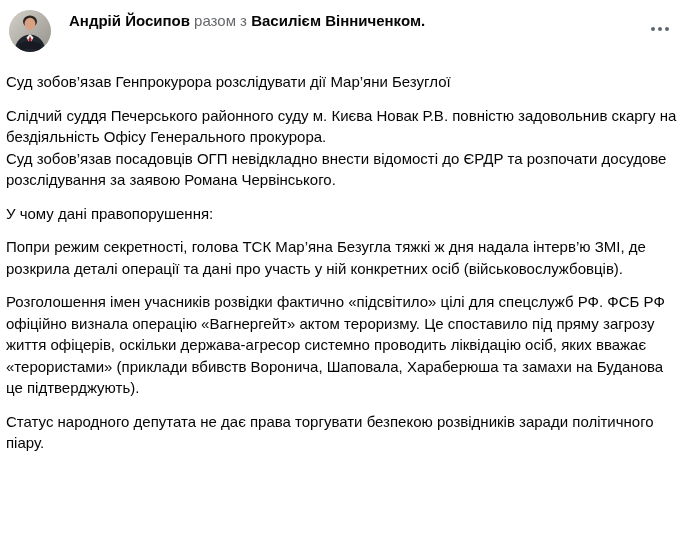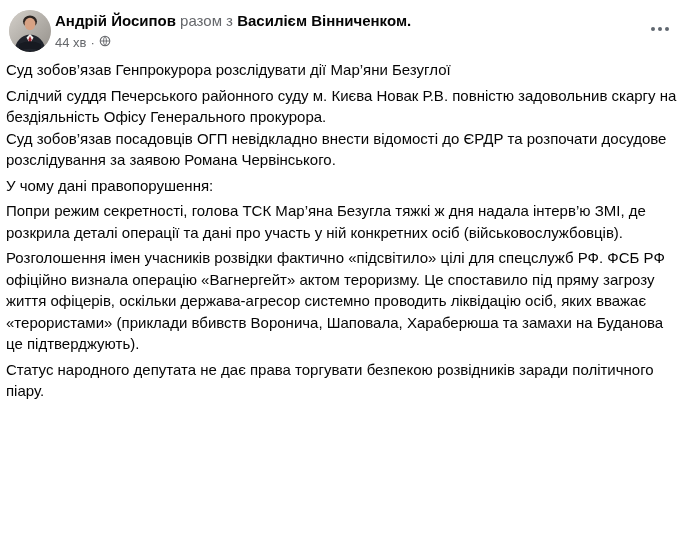--- a/index.html
+++ b/index.html
@@ -26,21 +26,21 @@
     width: 42px;
     height: 42px;
     border-radius: 50%;
     overflow: hidden;
     flex: 0 0 42px;
     cursor: pointer;
     background: #c9c5bf;
   }
   .avatar svg { display: block; }
   .header-info {
-    margin-left: 4px;
+    margin-left: 18px;
     padding-top: 1px;
     min-width: 0;
   }
   .name-line {
     font-size: 15px;
     line-height: 19px;
     color: #050505;
     white-space: nowrap;
   }
   .name-link {
@@ -84,21 +84,21 @@
     background: #606770;
   }
   
   .post-body {
     padding: 7px 8px 0 6px;
     font-size: 15px;
     line-height: 21.5px;
     color: #050505;
   }
   .post-body p {
-    margin: 0 0 4px 0;
+    margin: 12px 0 4px 0;
     white-space: pre-wrap;
   }
 </style>
 </head>
 <body>
 
 <div class="post-card">
 
   <div class="post-header">
 
@@ -124,30 +124,20 @@
         </g>
       </svg>
     </div>
 
     <div class="header-info">
       <div class="name-line">
         <span class="name-link">Андрій Йосипов</span>
         <span class="connector">разом з</span>
         <span class="name-link">Василієм Вінниченком</span><span class="name-suffix">.</span>
       </div>
-      <div class="meta-line">
-        <span class="meta-time">44 хв</span>
-        <span class="meta-sep">·</span>
-        <span class="globe">
-          <svg width="12" height="12" viewBox="0 0 16 16">
-            <circle cx="8" cy="8" r="6.4" fill="none" stroke="#65676B" stroke-width="1.4"></circle>
-            <path d="M1.6 8 H14.4 M8 1.6 C5.4 3.8 5.4 12.2 8 14.4 M8 1.6 C10.6 3.8 10.6 12.2 8 14.4" fill="none" stroke="#65676B" stroke-width="1.2"></path>
-          </svg>
-        </span>
-      </div>
     </div>
 
     <div class="more-btn" title="">
       <span class="more-dot"></span>
       <span class="more-dot"></span>
       <span class="more-dot"></span>
     </div>
 
   </div>
 

